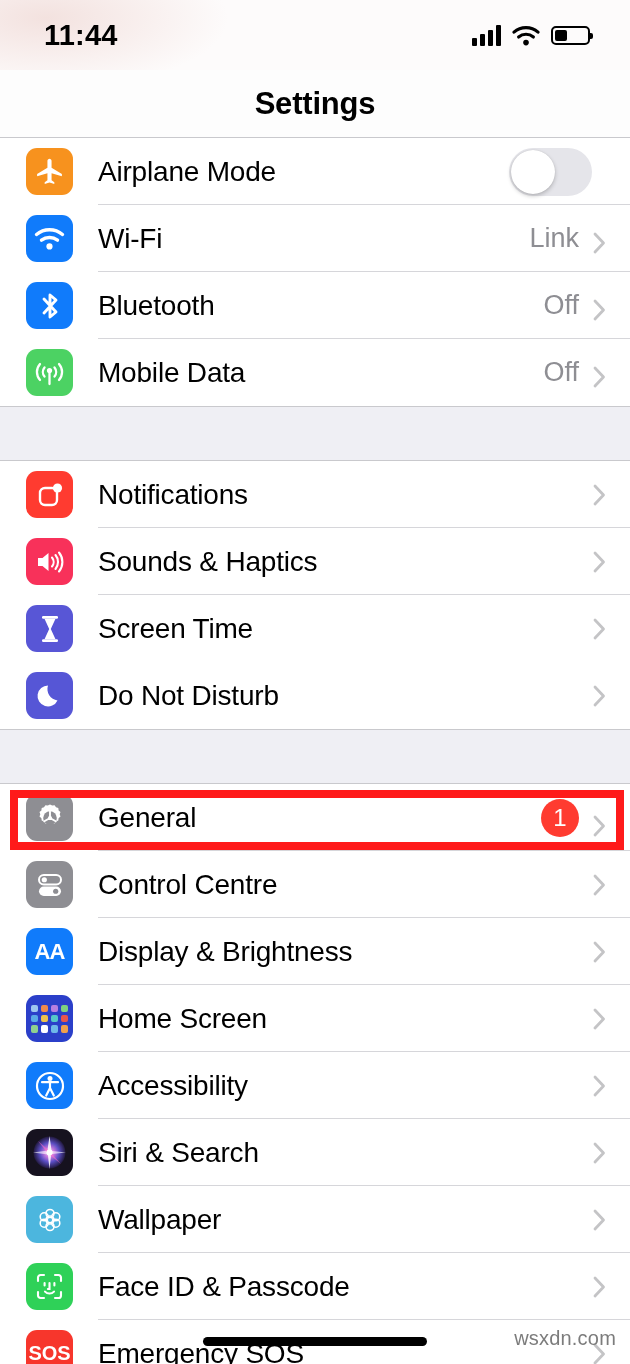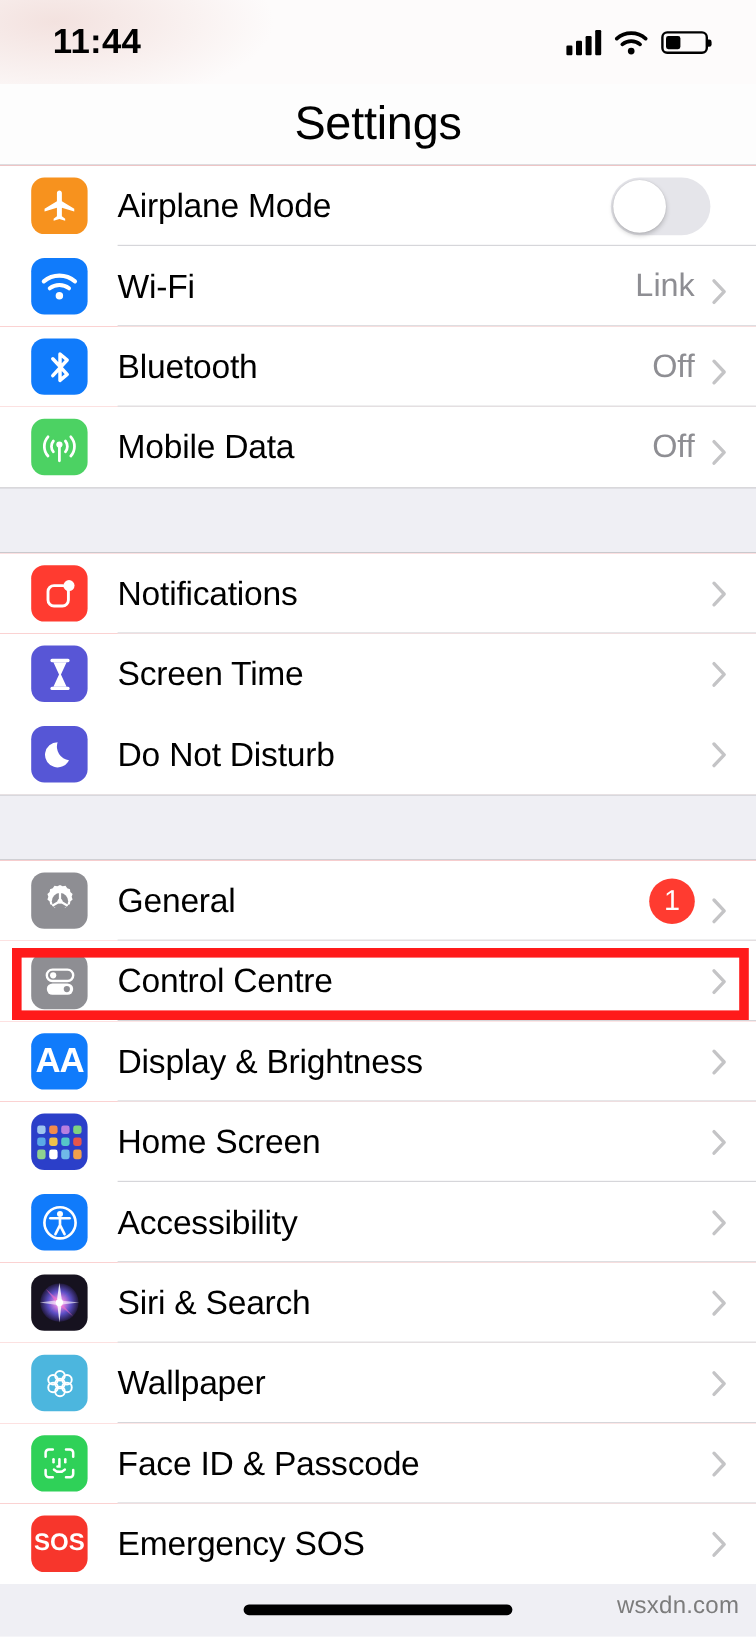--- a/index.html
+++ b/index.html
@@ -54,21 +54,21 @@
   }
   .battery-fill { height:100%; background:#000; border-radius:2px; width:38%; }
 
   
   .navbar {
     position:absolute; top:70px; left:0; width:630px; height:68px;
     background:#fdfdfd;
     display:flex; align-items:center; justify-content:center;
     border-bottom:1px solid #c9c9cd;
   }
-  .nav-title { font-size:39px; font-weight:normal; color:#000; letter-spacing:-.2px; }
+  .nav-title { font-size:31px; font-weight:bold; color:#000; letter-spacing:-.2px; }
 
   
   .list { position:absolute; top:138px; left:0; width:630px; }
   .group { background:#ef4444; }
   .gap { height:55px; background:#efeff4; border-top:1px solid #c9c9cd; border-bottom:1px solid #c9c9cd; }
 
   .row {
     position:relative;
     display:flex; align-items:center;
     height:67px;
@@ -146,21 +146,21 @@
   .ic-airplane{background:#f7921e;}
   .ic-wifi{background:#107bfb;}
   .ic-bt{background:#107bfb;}
   .ic-cell{background:#4cd263;}
   .ic-notif{background:#ff3b30;}
   .ic-sounds{background:#f8315a;}
   .ic-dnd{background:#5656d6;}
   .ic-screentime{background:#5856d6;}
   .ic-general{background:#8e8e93;}
   .ic-cc{background:#8e8e93;}
-  .ic-display{background:#107bfb;color:#fff;font-size:29px;font-weight:bold;letter-spacing:-1px;}
+  .ic-display{background:#107bfb;color:#fff;font-size:22px;font-weight:bold;letter-spacing:-1px;}
   .ic-home{background:#2b3fc9;}
   .ic-access{background:#107bfb;}
   .ic-wall{background:#4cb6de;}
   .ic-siri{background:#16121f;}
   .ic-faceid{background:#2fd158;}
   .ic-sos{background:#f7362c;color:#fff;font-size:20px;font-weight:bold;}
 
   .dots { display:grid; grid-template-columns:repeat(4,1fr); grid-template-rows:repeat(3,1fr);
           gap:3px; width:37px; height:28px; }
   .dots span{ border-radius:2px; display:block; }
@@ -293,20 +293,39 @@
         <div class="right">
           <span class="chev">
             <svg width="13" height="22" viewBox="0 0 13 22">
                 <path d="M2 2 L10.5 11 L2 20" stroke="#c4c4c6" stroke-width="2.8" fill="none" stroke-linecap="round" stroke-linejoin="round"></path>
               </svg>
           </span>
         </div>
         <div class="sep"></div>
       </div>
 
+      <div class="row">
+        <div class="icon ic-sounds">
+          <svg width="33" height="28" viewBox="0 0 33 28" fill="#fff">
+            <path d="M5 10 H9.5 L15.5 5 V23 L9.5 18 H5 Z"></path>
+            <path d="M19 9.5 A7 7 0 0 1 19 18.5" stroke="#fff" stroke-width="2.1" fill="none" stroke-linecap="round"></path>
+            <path d="M22.5 7 A11 11 0 0 1 22.5 21" stroke="#fff" stroke-width="2.1" fill="none" stroke-linecap="round"></path>
+            <path d="M26 4.5 A15 15 0 0 1 26 23.5" stroke="#fff" stroke-width="2.1" fill="none" stroke-linecap="round"></path>
+          </svg>
+        </div>
+        <div class="label">Sounds &amp; Haptics</div>
+        <div class="right">
+          <span class="chev">
+            <svg width="13" height="22" viewBox="0 0 13 22">
+                <path d="M2 2 L10.5 11 L2 20" stroke="#c4c4c6" stroke-width="2.8" fill="none" stroke-linecap="round" stroke-linejoin="round"></path>
+              </svg>
+          </span>
+        </div>
+        <div class="sep"></div>
+      </div>
 
       <div class="row">
         <div class="icon ic-screentime">
           <svg width="24" height="32" viewBox="0 0 24 32" fill="#fff">
             <rect x="4" y="3" width="16" height="2.8" rx="1.3"></rect>
             <rect x="4" y="26.2" width="16" height="2.8" rx="1.3"></rect>
             <path d="M6.5 5.8 H17.5 L12.8 16 L17.5 26.2 H6.5 L11.2 16 Z"></path>
           </svg>
         </div>
         <div class="label">Screen Time</div>

